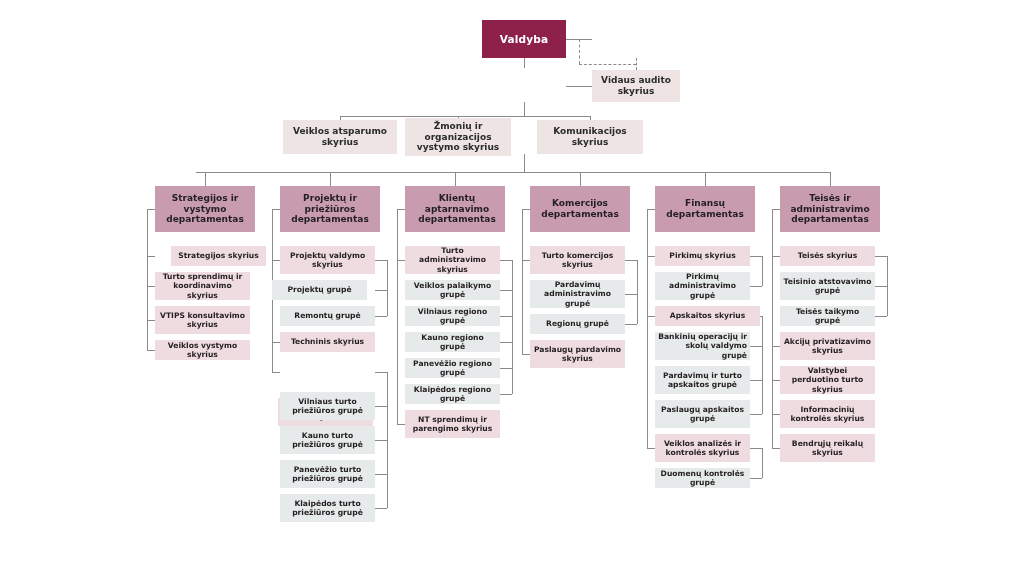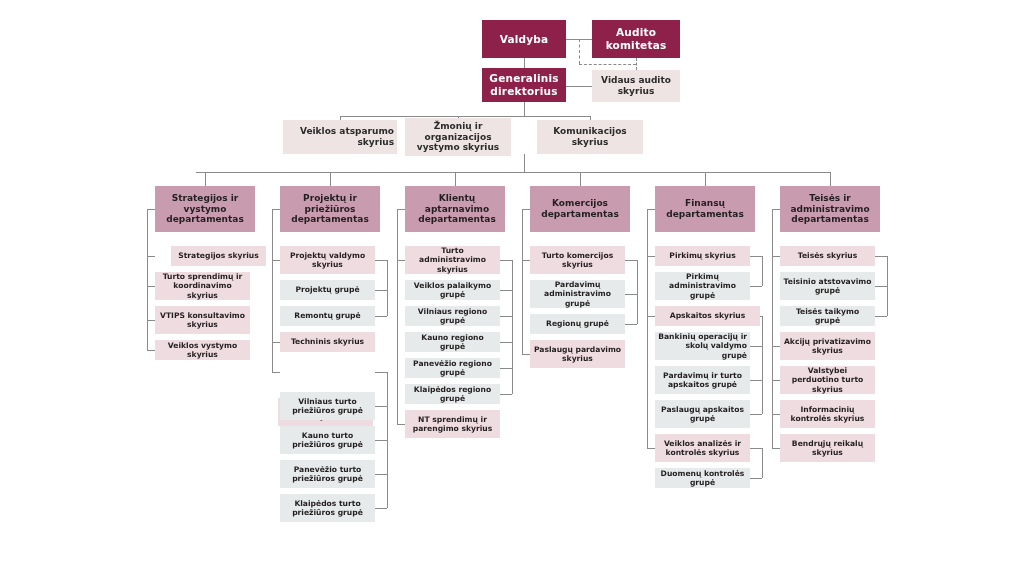--- a/index.html
+++ b/index.html
@@ -80,27 +80,21 @@
 </style>
 </head>
 <body>
 
 <div id="chart">
 
   <div class="box lvl-top" style="left:482px; top:20px; width:84px; height:38px;">
     <span>Valdyba</span>
   </div>
 
-  <div class="box lvl-top" style="left:592px; top:20px; width:88px; height:38px;">
-    <span>Audito komitetas</span>
-  </div>
-
-  <div class="box lvl-top" style="left:482px; top:68px; width:84px; height:34px;">
-    <span>Generalinis direktorius</span>
-  </div>
+
 
   <div class="box lvl-staff" style="left:592px; top:70px; width:88px; height:32px;">
     <span>Vidaus audito skyrius</span>
   </div>
 
   <div class="ln h" style="left:566px; top:39px; width:26px;"></div>
 
   <div class="ln v" style="left:524px; top:58px; height:10px;"></div>
 
   <div class="ln h" style="left:566px; top:86px; width:26px;"></div>
@@ -109,21 +103,21 @@
   <div class="dash h" style="left:579px; top:64px; width:57px;"></div>
   <div class="dash v" style="left:636px; top:58px; height:12px;"></div>
 
   <div class="ln v" style="left:524px; top:102px; height:14px;"></div>
   <div class="ln h" style="left:340px; top:116px; width:250px;"></div>
 
   <div class="ln v" style="left:340px; top:116px; height:4px;"></div>
   <div class="ln v" style="left:458px; top:116px; height:4px;"></div>
   <div class="ln v" style="left:590px; top:116px; height:4px;"></div>
 
-  <div class="box lvl-staff" style="left:283px; top:120px; width:114px; height:34px;text-align:right;">
+  <div class="box lvl-staff" style="left:283px; top:120px; width:114px; height:34px;">
     <span>Veiklos atsparumo skyrius</span>
   </div>
   <div class="box lvl-staff" style="left:405px; top:118px; width:106px; height:38px;">
     <span>Žmonių ir organizacijos vystymo skyrius</span>
   </div>
   <div class="box lvl-staff" style="left:537px; top:120px; width:106px; height:34px;">
     <span>Komunikacijos skyrius</span>
   </div>
 
   <div class="ln v" style="left:524px; top:154px; height:18px;"></div>
@@ -155,21 +149,21 @@
       <div class="ln v" style="left:330px; top:172px; height:14px;"></div>
       <div class="box lvl-dept" style="left:280px; top:186px; width:100px; height:46px;">
         <span>Projektų ir priežiūros departamentas</span>
       </div>
       <div class="ln h" style="left:272px; top:209px; width:8px;"></div>
       <div class="box lvl-skyrius" style="left:280px; top:246px; width:95px; height:28px;">
         <span>Projektų valdymo skyrius</span>
       </div>
       <div class="ln h" style="left:272px; top:260px; width:8px;"></div>
       <div class="ln h" style="left:375px; top:260px; width:12px;"></div>
-      <div class="box lvl-grupe" style="left:280px; top:280px; width:95px; height:20px;">
+      <div class="box lvl-grupe" style="left:272px; top:280px; width:95px; height:20px;">
         <span>Projektų grupė</span>
       </div>
       <div class="ln h" style="left:375px; top:290px; width:12px;"></div>
       <div class="box lvl-grupe" style="left:280px; top:306px; width:95px; height:20px;">
         <span>Remontų grupė</span>
       </div>
       <div class="ln h" style="left:375px; top:316px; width:12px;"></div>
       <div class="ln v" style="left:387px; top:260px; height:56px;"></div>
       <div class="box lvl-skyrius" style="left:280px; top:332px; width:95px; height:20px;">
         <span>Techninis skyrius</span>

